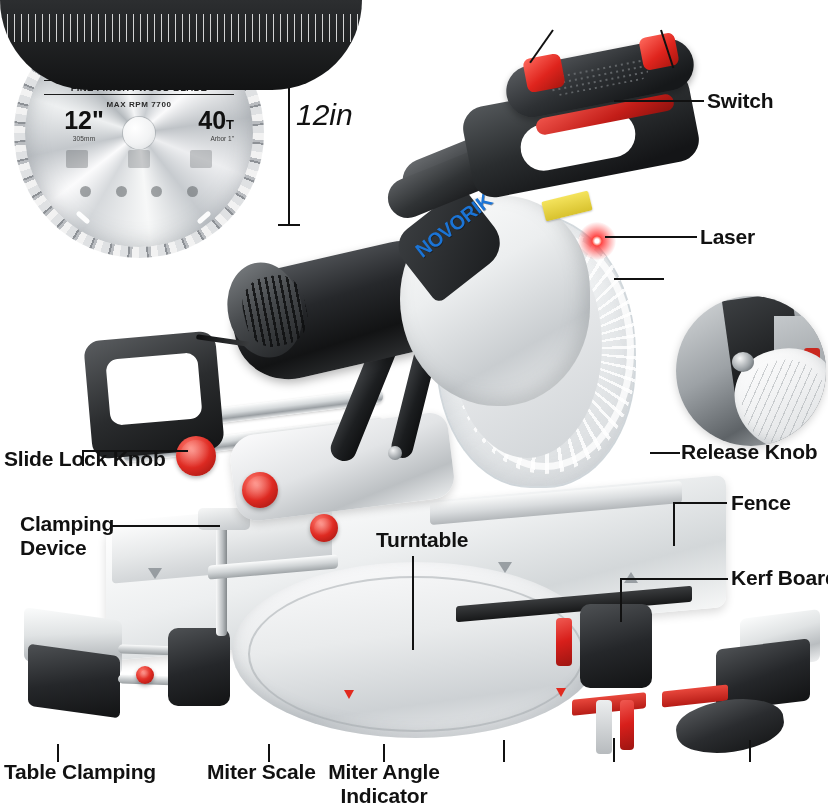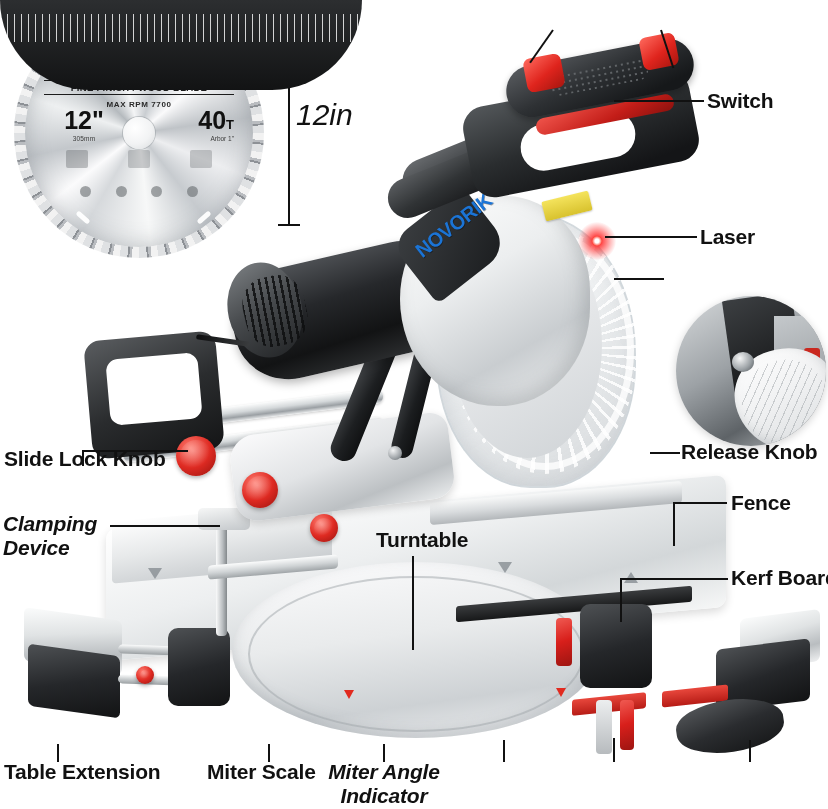--- a/index.html
+++ b/index.html
@@ -19,21 +19,21 @@
   .label{
     position:absolute;
     font-family:"Liberation Sans", sans-serif;
     font-size:21px;
     font-weight:700;
     color:#111111;
     letter-spacing:-0.2px;
     line-height:1.12;
     white-space:pre;
   }
-  .label.c{text-align:center;font-style:italic;}
+  .label.c{text-align:center;}
 
   
   .lead{position:absolute;background:#111111;}
   .lead.h{height:2px;}
   .lead.v{width:2px;}
 
   
   .dimline{position:absolute;width:2px;background:#111111;}
   .dimcap{position:absolute;height:2px;background:#111111;}
   .dimtext{
@@ -584,25 +584,25 @@
   <div class="lead h" style="left:620px;top:578px;width:108px;"></div>
   <div class="lead v" style="left:620px;top:578px;height:44px;"></div>
 
   <div class="label" style="left:376px;top:528px;">Turntable</div>
   <div class="lead v" style="left:412px;top:556px;height:94px;"></div>
 
   <div class="label" style="left:4px;top:447px;">Slide Lock Knob</div>
   <div class="lead h" style="left:82px;top:450px;width:106px;"></div>
   <div class="lead v" style="left:82px;top:450px;height:16px;"></div>
 
-  <div class="label" style="left:3px;top:512px;font-style:italic;">Clamping
+  <div class="label" style="left:20px;top:512px;">Clamping
 Device</div>
   <div class="lead h" style="left:110px;top:525px;width:110px;"></div>
 
-  <div class="label" style="left:4px;top:760px;">Table Extension</div>
+  <div class="label" style="left:4px;top:760px;">Table Clamping</div>
   <div class="lead v" style="left:57px;top:744px;height:18px;"></div>
 
   <div class="label" style="left:207px;top:760px;">Miter Scale</div>
   <div class="lead v" style="left:268px;top:744px;height:18px;"></div>
 
   <div class="label c" style="left:325px;top:760px;width:118px;">Miter Angle
 Indicator</div>
   <div class="lead v" style="left:383px;top:744px;height:18px;"></div>
 
   <div class="lead v" style="left:503px;top:740px;height:22px;"></div>

